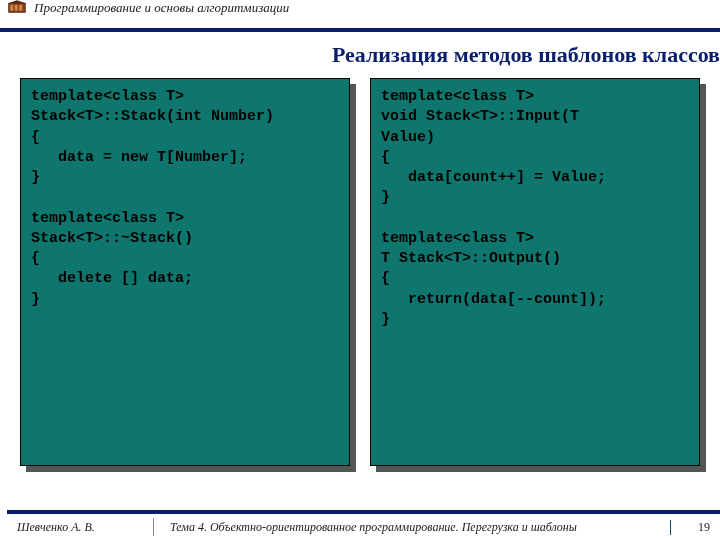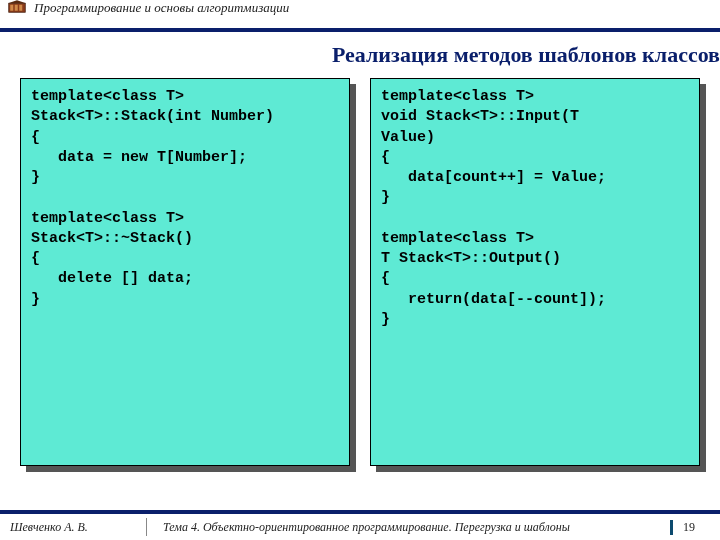--- a/index.html
+++ b/index.html
@@ -7,25 +7,25 @@
   .slide { width:720px; height:540px; position:relative; background:#fff; }
   .topbar { height:28px; width:100%; display:flex; align-items:flex-start; padding:0 8px; }
   .topbar .icon { width:18px; height:14px; margin-right:8px; }
   .topbar .icon svg { width:100%; height:100%; display:block; }
   .topbar .course { font-style:italic; font-size:13px; color:#222; }
   .hrule { height:4px; width:100%; background:#0a1f6b; }
   .title { text-align:right; color:#0a1f6b; font-weight:bold; font-size:22px; padding:10px 0 10px; font-family:"Times New Roman", serif; }
   .content { display:flex; gap:20px; padding:0 20px; }
   .codebox-wrap { position:relative; flex:1; }
   .shadow { position:absolute; top:6px; left:6px; right:-6px; bottom:-6px; background:#555; z-index:0; }
-  .codebox { position:relative; z-index:1; border:1px solid #000; background:#5eead4; padding:8px 10px; height:388px; font-family:"Courier New", monospace; font-size:15px; font-weight:bold; white-space:pre; line-height:1.35; overflow:hidden; }
-  .footer { position:absolute; bottom:0; left:0; right:0; height:30px; border-top:4px solid #0a1f6b; display:flex; align-items:center; padding:8px 10px; font-size:12px; font-style:italic; color:#222; }
+  .codebox { position:relative; z-index:1; border:1px solid #000; background:#0f766e; padding:8px 10px; height:388px; font-family:"Courier New", monospace; font-size:15px; font-weight:bold; white-space:pre; line-height:1.35; overflow:hidden; }
+  .footer { position:absolute; bottom:0; left:7px; right:0; height:30px; border-top:4px solid #0a1f6b; display:flex; align-items:center; padding:8px 10px; font-size:12px; font-style:italic; color:#222; }
   .footer .author { width:130px; }
   .footer .topic { flex:1; text-align:left; padding-left:10px; }
-  .footer .page { width:40px; text-align:left; border-left:3px solid #0c4a6e; padding-left:10px; font-style:normal; }
+  .footer .page { width:40px; text-align:right; border-left:1px solid #0c4a6e; padding-left:10px; font-style:normal; }
   .footer .vline { width:1px; height:18px; background:#888; margin:0 6px; }
 </style>
 </head>
 <body>
 
 <div class="slide">
 
   <div class="topbar">
     <span class="icon">
       <svg viewBox="0 0 24 18">

